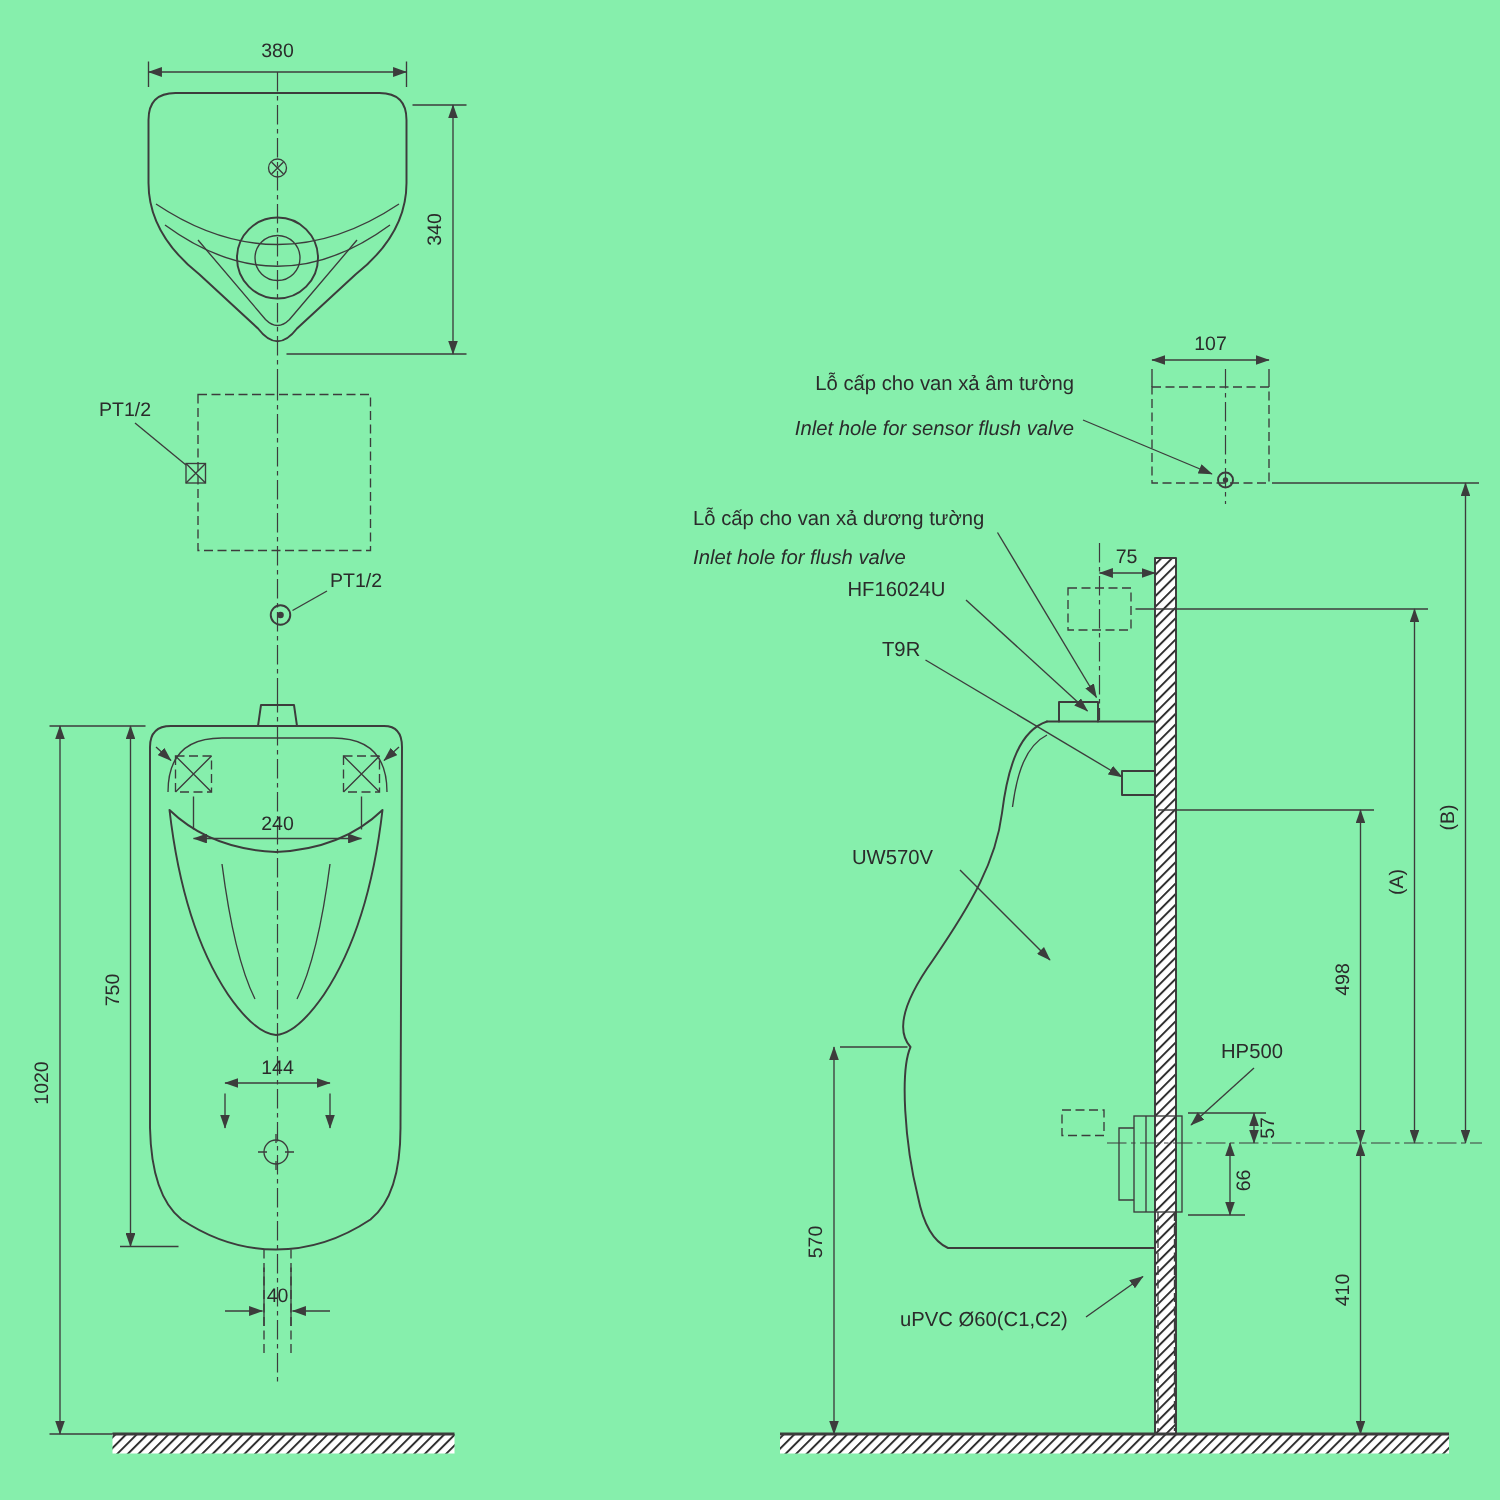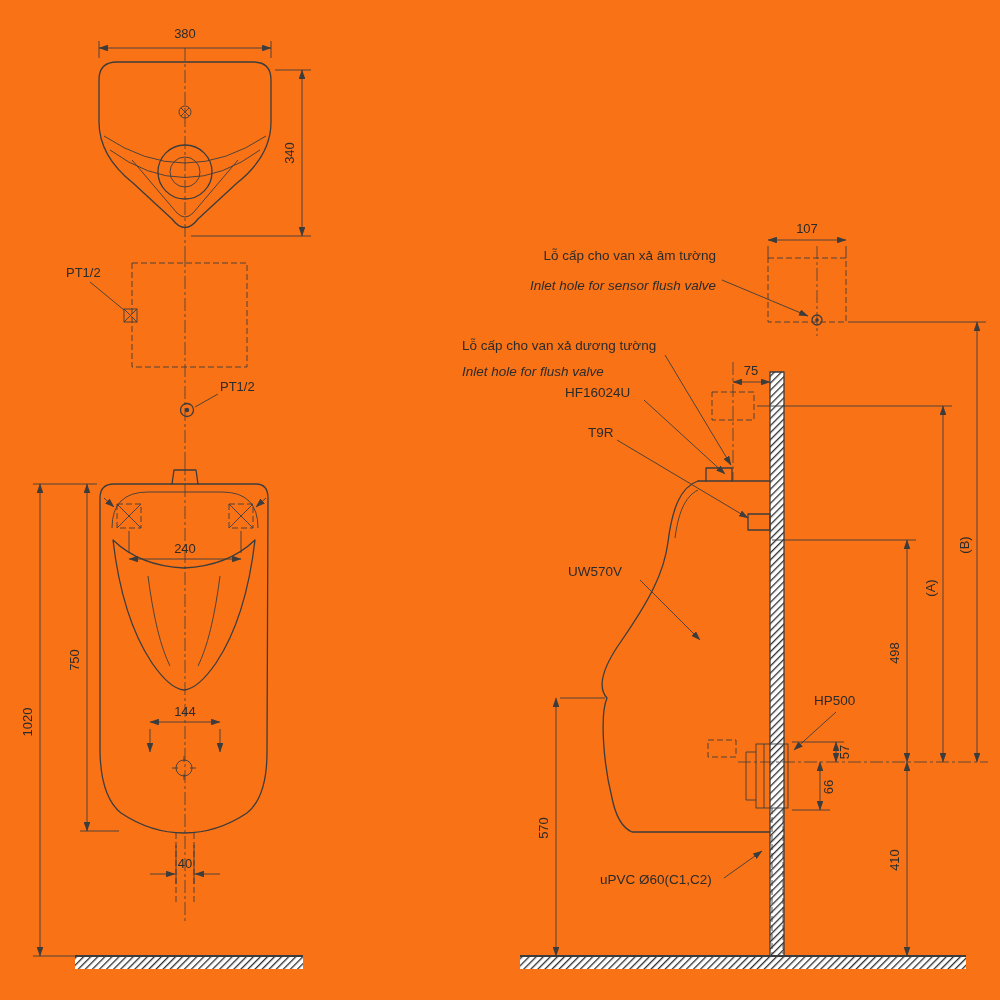--- a/index.html
+++ b/index.html
@@ -1,16 +1,16 @@
 <!DOCTYPE html>
 <html><head>
 <meta charset="utf-8">
 <style>
   html,body{margin:0;padding:0;background:#ffffff;}
-  .canvas{position:relative;width:1000px;height:1000px;background:#f97316;overflow:hidden;}
+  .canvas{position:relative;width:1000px;height:1000px;background:#86efac;overflow:hidden;}
   svg{display:block;}
   svg text{font-family:"Liberation Sans", sans-serif;font-size:13px;fill:#2b2b2b;}
   svg text.lbl{font-size:13.5px;}
   svg text.it{font-style:italic;}
   .o{stroke:#3c3c3c;stroke-width:1.3;fill:none;stroke-linecap:round;stroke-linejoin:round;}
   .o2{stroke:#3c3c3c;stroke-width:2;fill:none;}
   .t{stroke:#3c3c3c;stroke-width:0.9;fill:none;}
   .d{stroke:#3c3c3c;stroke-width:0.9;fill:none;stroke-dasharray:6 3;}
   .cl{stroke:#3c3c3c;stroke-width:0.8;fill:none;stroke-dasharray:13 3 3 3;}
   .dim{stroke:#3c3c3c;stroke-width:0.9;fill:none;marker-start:url(#arr);marker-end:url(#arr);}

